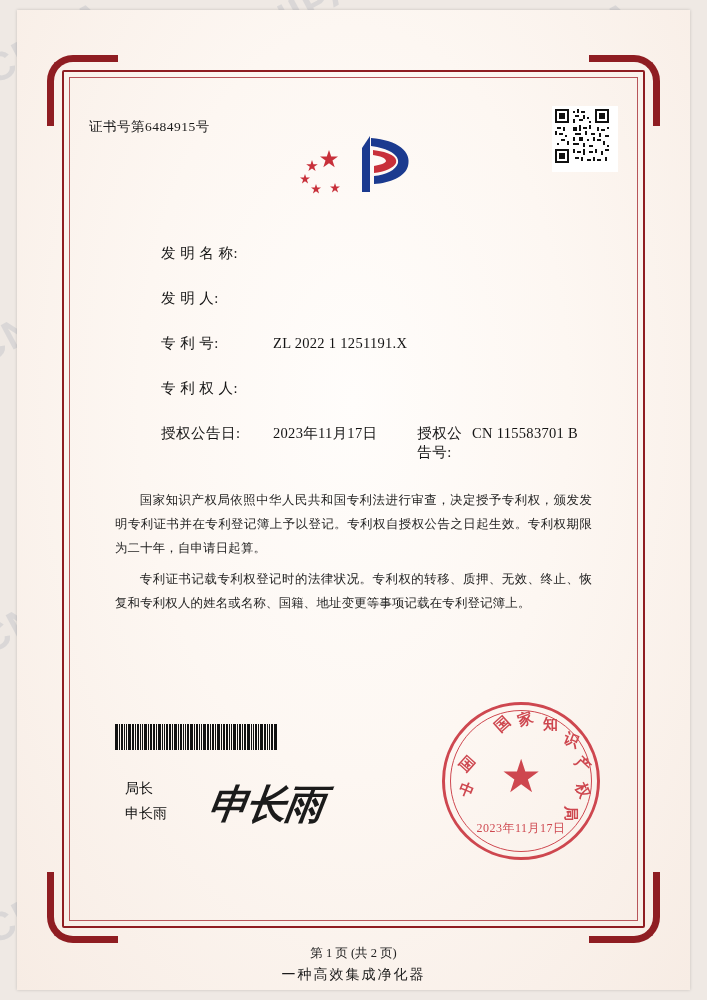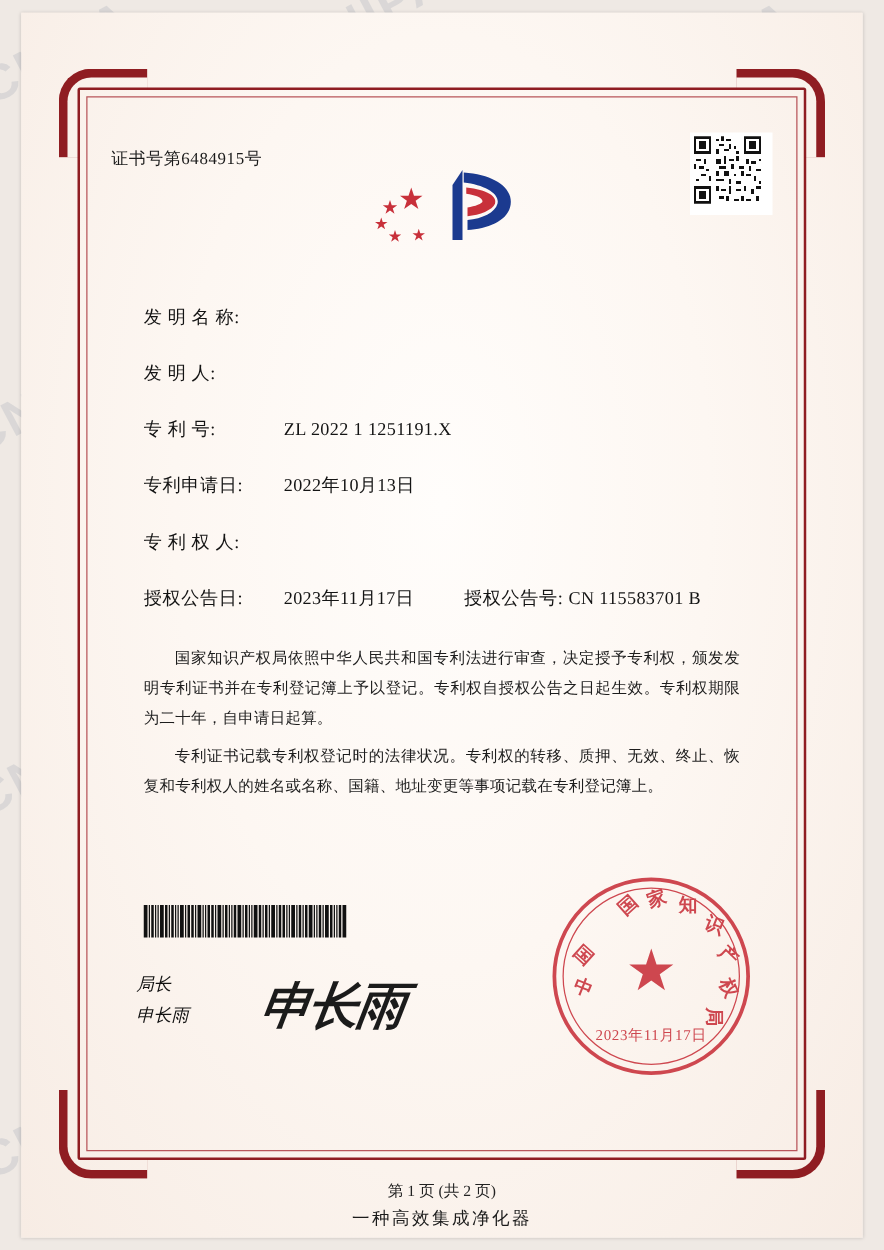--- a/index.html
+++ b/index.html
@@ -103,20 +103,21 @@
   .row{
     display:flex;
     align-items:baseline;
     margin-bottom:26px;
     padding-left:26px;
   }
   .lbl{
     width:112px;
     flex:none;
     letter-spacing:.5px;
+    margin-left:46px;
   }
   .val{flex:1;letter-spacing:.3px;}
   .row.two .val{flex:none;margin-right:40px;}
   .lbl2{margin-right:4px;letter-spacing:.5px;}
 
   .para{
     margin-top:10px;
     padding:0 26px 0 26px;
     font-size:12.4px;
     line-height:1.95;
@@ -130,25 +131,24 @@
     position:absolute;
     left:26px; bottom:150px;
     display:flex;
     align-items:flex-end;
     height:26px;
   }
   .barcode i{display:block;background:#111;height:26px;margin-right:1px;}
 
   .sign-block{
     position:absolute;
-    left:20px; bottom:74px;
+    left:36px; bottom:74px;
     font-size:14px;
     line-height:1.75;
     color:#111;
-    font-style:italic;
   }
   .handwriting{
     position:absolute;
     left:120px; bottom:68px;
     font-family:"DejaVu Serif", serif;
     font-size:40px;
     font-style:italic;
     font-weight:bold;
     color:#1b1b1b;
     transform:skewX(-8deg);
@@ -326,24 +326,20 @@
         <span class="lbl">发 明 名 称:</span>
       </div>
       <div class="row">
         <span class="lbl">发 明 人:</span>
       </div>
       <div class="row">
         <span class="lbl">专 利 号:</span>
         <span class="val">ZL 2022 1 1251191.X</span>
       </div>
       <div class="row">
-        <span class="lbl">专利申请日:</span>
-        <span class="val">2022年10月13日</span>
-      </div>
-      <div class="row">
         <span class="lbl">专 利 权 人:</span>
       </div>
       <div class="row two">
         <span class="lbl">授权公告日:</span>
         <span class="val">2023年11月17日</span>
         <span class="lbl2">授权公告号:</span>
         <span class="val">CN 115583701 B</span>
       </div>
     </div>
 

